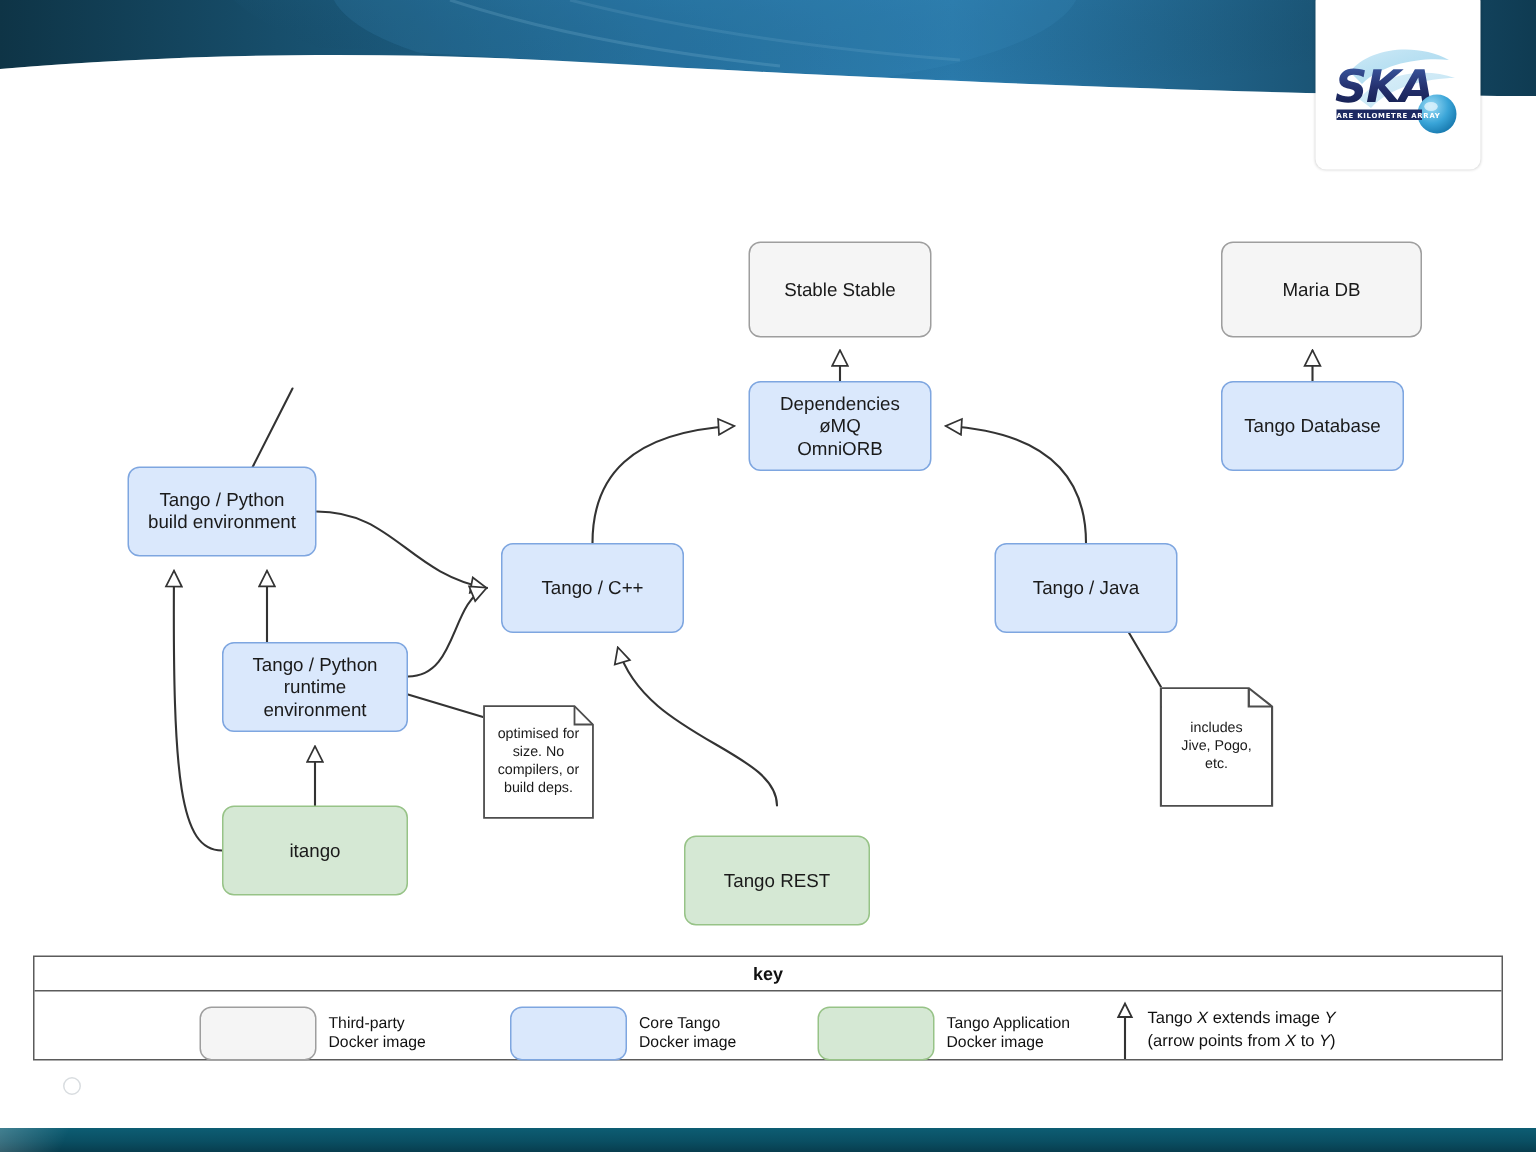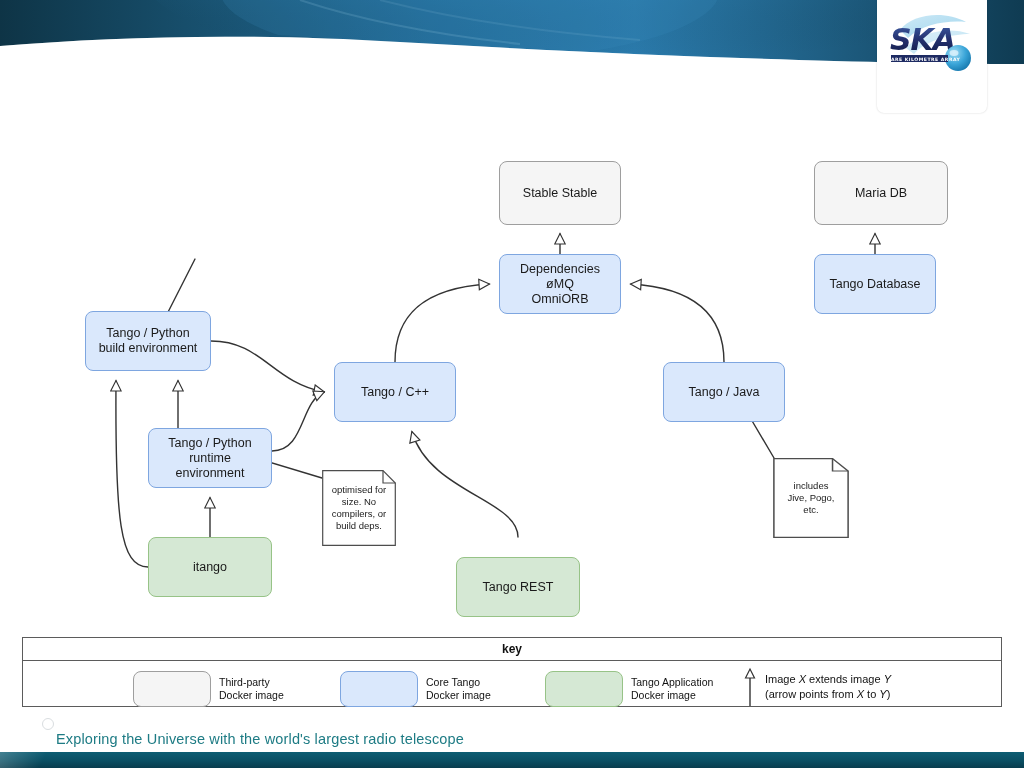--- a/index.html
+++ b/index.html
@@ -41,21 +41,21 @@
     top: -6px;
     width: 110px;
     height: 119px;
     background: #ffffff;
     border-radius: 7px;
     box-shadow: 0 0 2px rgba(0,0,0,0.18);
     overflow: hidden;
   }
   .logo-inner {
     position: absolute;
-    left: 0; top: 12px;
+    left: 0; top: 30px;
     width: 110px;
     height: 80px;
   }
   .logo-inner svg { display: block; margin: 0 auto; }
 
   
   .footer-bar {
     position: absolute;
     left: 0;
     top: 752px;
@@ -404,27 +404,26 @@
         <div class="key-label">Tango Application
 Docker image</div>
       </div>
 
       <div class="key-item" style="left:720px; top:6px;">
         <svg class="key-arrow-icon" viewBox="0 0 14 40">
           <path d="M7,39 L7,11" stroke="#333333" stroke-width="1.4" fill="none"></path>
           <path d="M2.5,11 L7,2 L11.5,11 z" fill="#ffffff" stroke="#333333" stroke-width="1.2"></path>
         </svg>
         <div class="key-arrow-label">
-          <div><span>Image </span><i>X</i><span> extends image </span><i>Y</i></div>
+          <div><span>Tango </span><i>X</i><span> extends image </span><i>Y</i></div>
           <div><span>(arrow points from </span><i>X</i><span> to </span><i>Y</i><span>)</span></div>
         </div>
       </div>
 
     </div>
   </div>
 
   <div class="footer-dot"></div>
-  <div class="footer-tagline">Exploring the Universe with the world's largest radio telescope</div>
   <div class="footer-bar">
     <div class="sheen"></div>
   </div>
 
 </div>
 
 </body></html>

